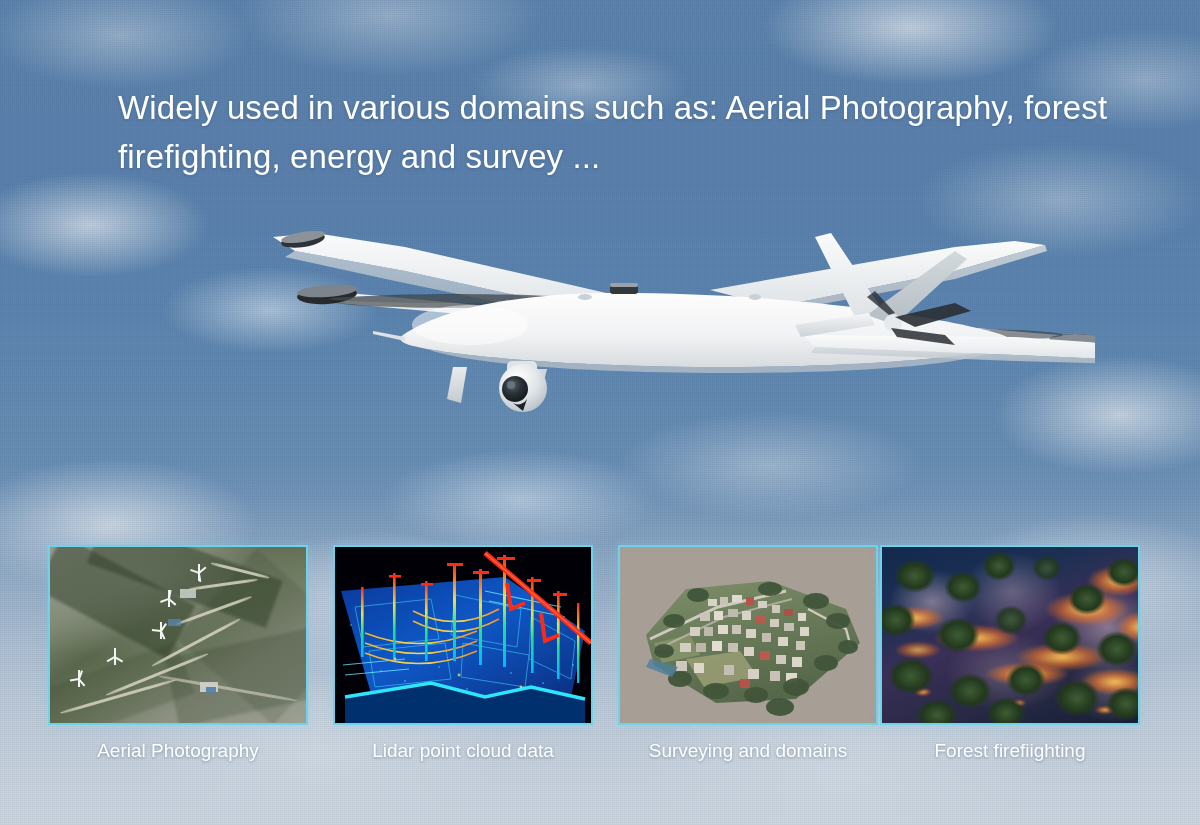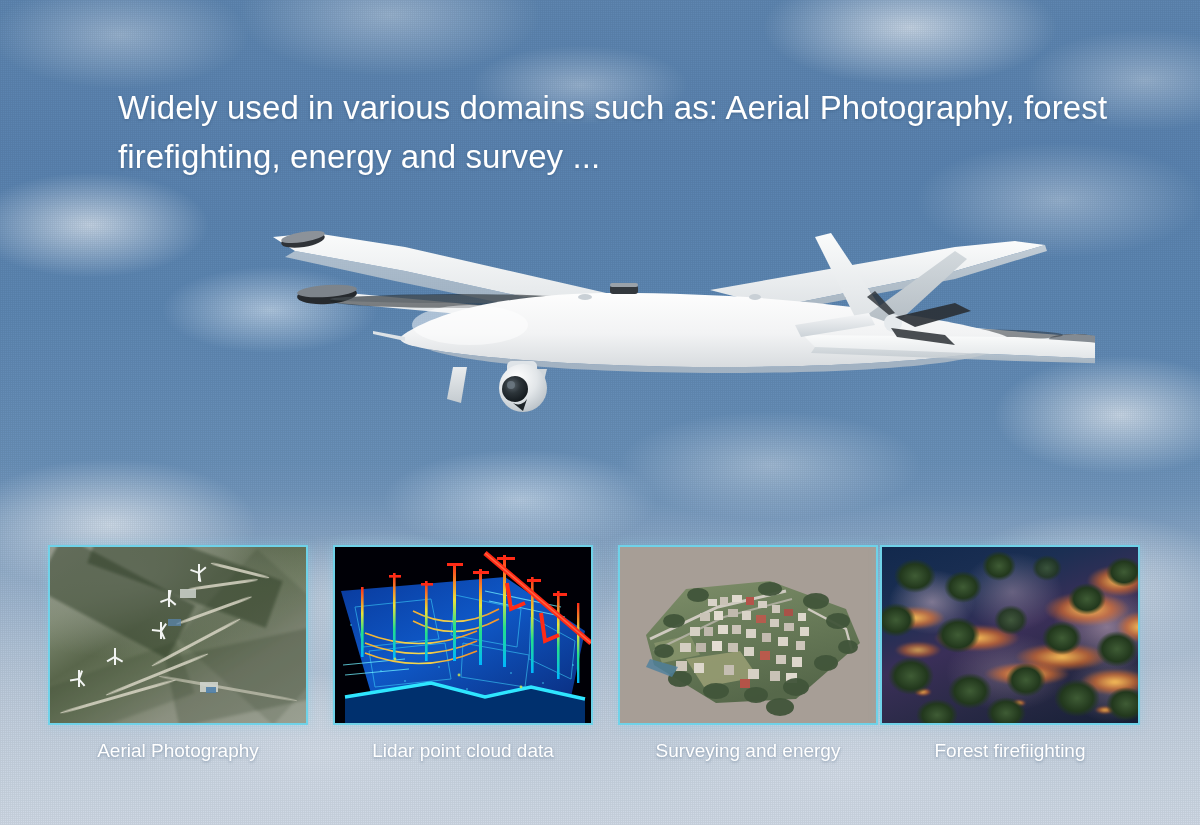--- a/index.html
+++ b/index.html
@@ -505,21 +505,21 @@
             <ellipse cx="176" cy="140" rx="13" ry="9"></ellipse>
             <ellipse cx="206" cy="116" rx="12" ry="8"></ellipse>
             <ellipse cx="228" cy="100" rx="10" ry="7"></ellipse>
             <ellipse cx="160" cy="160" rx="14" ry="9"></ellipse>
           </g>
 
           <path d="M30,112 L58,120 L52,130 L26,120 Z" fill="#4d7f9e" opacity=".8"></path>
         </svg>
       </div>
     </div>
-    <div class="thumb-caption">Surveying and energy</div>
+    <div class="thumb-caption">Surveying and domains</div>
   </div>
 
   <div class="thumb-cell" style="left:880px;">
     <div class="thumb-frame">
       <div class="thumb-art art-fire">
 
         <div class="smoke" style="left:-10px; top:10px;  width:120px; height:90px;"></div>
         <div class="smoke" style="left:60px;  top:-10px; width:140px; height:110px; opacity:.7;"></div>
         <div class="smoke" style="left:150px; top:20px;  width:150px; height:120px;"></div>
         <div class="smoke" style="left:40px;  top:70px;  width:170px; height:110px; opacity:.55;"></div>

